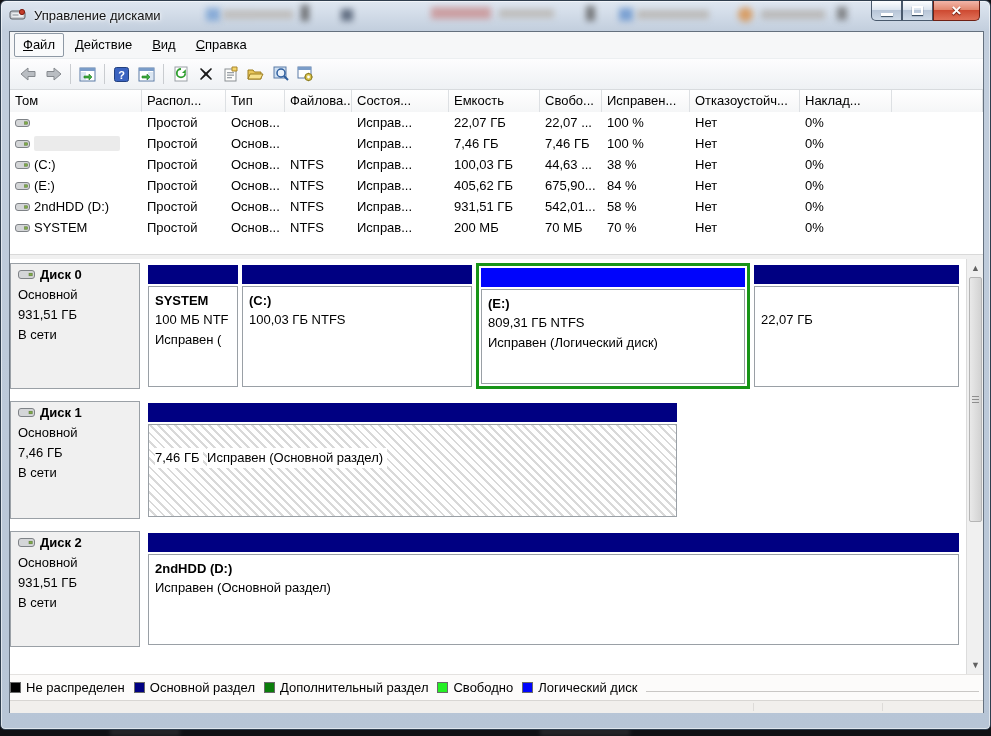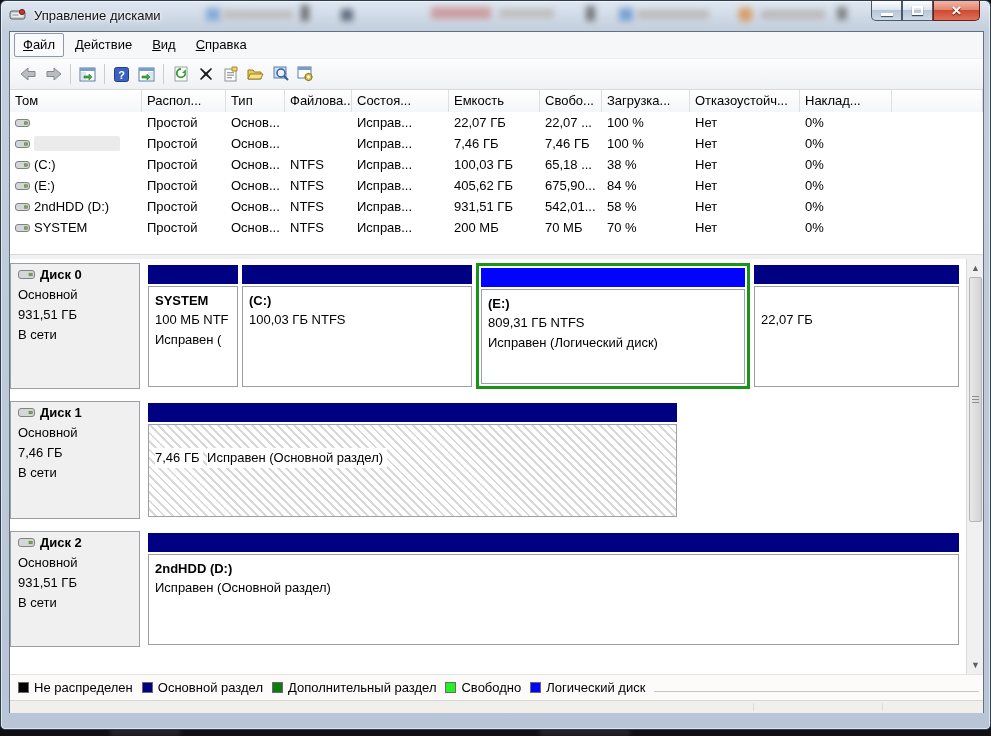--- a/index.html
+++ b/index.html
@@ -83,21 +83,21 @@
   
   .vscroll { position:absolute; right:0; top:0; width:17px; height:415px; background:#f0f0f0; border-left:1px solid #dcdcdc; }
   .sbtn { position:absolute; left:1px; width:15px; height:16px; background:#f0f0f0; display:flex; align-items:center; justify-content:center; color:#606060; font-size:9px; }
   .sthumb { position:absolute; left:2px; top:18px; width:13px; height:245px;
     background:linear-gradient(90deg,#e9e9e9,#d2d2d2); border:1px solid #b5b5b5; border-radius:2px;
     display:flex; align-items:center; justify-content:center; }
   .grip { width:7px; border-top:1px solid #8e8e8e; box-shadow:0 3px 0 #8e8e8e,0 6px 0 #8e8e8e; height:1px; margin-bottom:6px; }
 
   
   .legend { position:absolute; left:0; top:642px; right:0; height:26px; background:#fcfbfa;
-    display:flex; align-items:center; padding-left:8px; border-top:1px solid #e4e2e0; }
+    display:flex; align-items:center; border-top:1px solid #e4e2e0; }
   .legend-item { display:flex; align-items:center; gap:5px; margin-right:9px; white-space:nowrap; }
   .sw { width:11px; height:11px; border:1px solid #6a6a6a; }
   .sw-black{background:#000}.sw-navy{background:#000082}.sw-dgreen{background:#0b7d0b}
   .sw-bgreen{background:#24f024}.sw-blue{background:#0004fc}
   .legend-rule { flex:1; height:1px; background:#c9c7c5; margin:8px 4px 0 0; }
 
   .statusbar { position:absolute; left:0; top:668px; right:0; height:13px; background:#f1efec; border-top:1px solid #d8d6d3; }
   .status-sep { position:absolute; top:2px; bottom:2px; width:1px; background:#dddbd8; }
 
   svg { display:block; }
@@ -243,21 +243,21 @@
 
     <div class="volume-pane">
       <div class="vrow vhead">
         <div class="vcell c0">Том</div>
         <div class="vcell c1">Распол...</div>
         <div class="vcell c2">Тип</div>
         <div class="vcell c3">Файлова...</div>
         <div class="vcell c4">Состоя...</div>
         <div class="vcell c5">Емкость</div>
         <div class="vcell c6">Свобо...</div>
-        <div class="vcell c7">Загрузка...</div>
+        <div class="vcell c7">Исправен...</div>
         <div class="vcell c8">Отказоустойч...</div>
         <div class="vcell c9">Наклад...</div>
         <div class="vcell c10"></div>
       </div>
 
       <div class="vrow">
         <div class="vcell c0">
             <svg width="15" height="8" viewBox="0 0 15 8">
               <rect x="0.5" y="0.5" width="14" height="7" rx="2.5" fill="#d4d6d8" stroke="#7e8286"></rect>
               <rect x="9.5" y="2.8" width="3" height="2.4" fill="#7fae4a" stroke="#55702e" stroke-width=".5"></rect>
@@ -300,21 +300,21 @@
               <rect x="0.5" y="0.5" width="14" height="7" rx="2.5" fill="#d4d6d8" stroke="#7e8286"></rect>
               <rect x="9.5" y="2.8" width="3" height="2.4" fill="#7fae4a" stroke="#55702e" stroke-width=".5"></rect>
             </svg>
             <span>(C:)</span>
           </div>
         <div class="vcell c1">Простой</div>
         <div class="vcell c2">Основ...</div>
         <div class="vcell c3">NTFS</div>
         <div class="vcell c4">Исправ...</div>
         <div class="vcell c5">100,03 ГБ</div>
-        <div class="vcell c6">65,18 ...</div>
+        <div class="vcell c6">44,63 ...</div>
         <div class="vcell c7">38 %</div>
         <div class="vcell c8">Нет</div>
         <div class="vcell c9">0%</div>
       </div>
 
       <div class="vrow">
         <div class="vcell c0">
             <svg width="15" height="8" viewBox="0 0 15 8">
               <rect x="0.5" y="0.5" width="14" height="7" rx="2.5" fill="#d4d6d8" stroke="#7e8286"></rect>
               <rect x="9.5" y="2.8" width="3" height="2.4" fill="#7fae4a" stroke="#55702e" stroke-width=".5"></rect>

